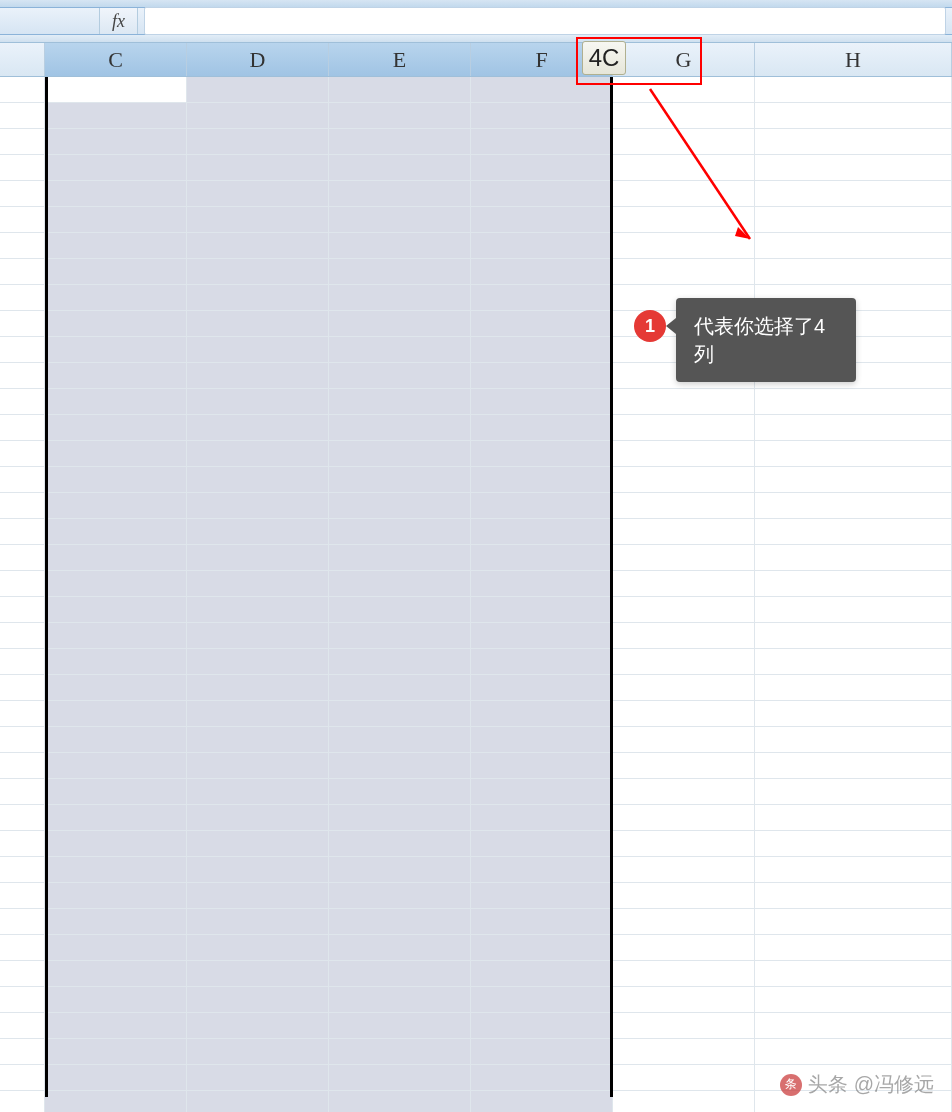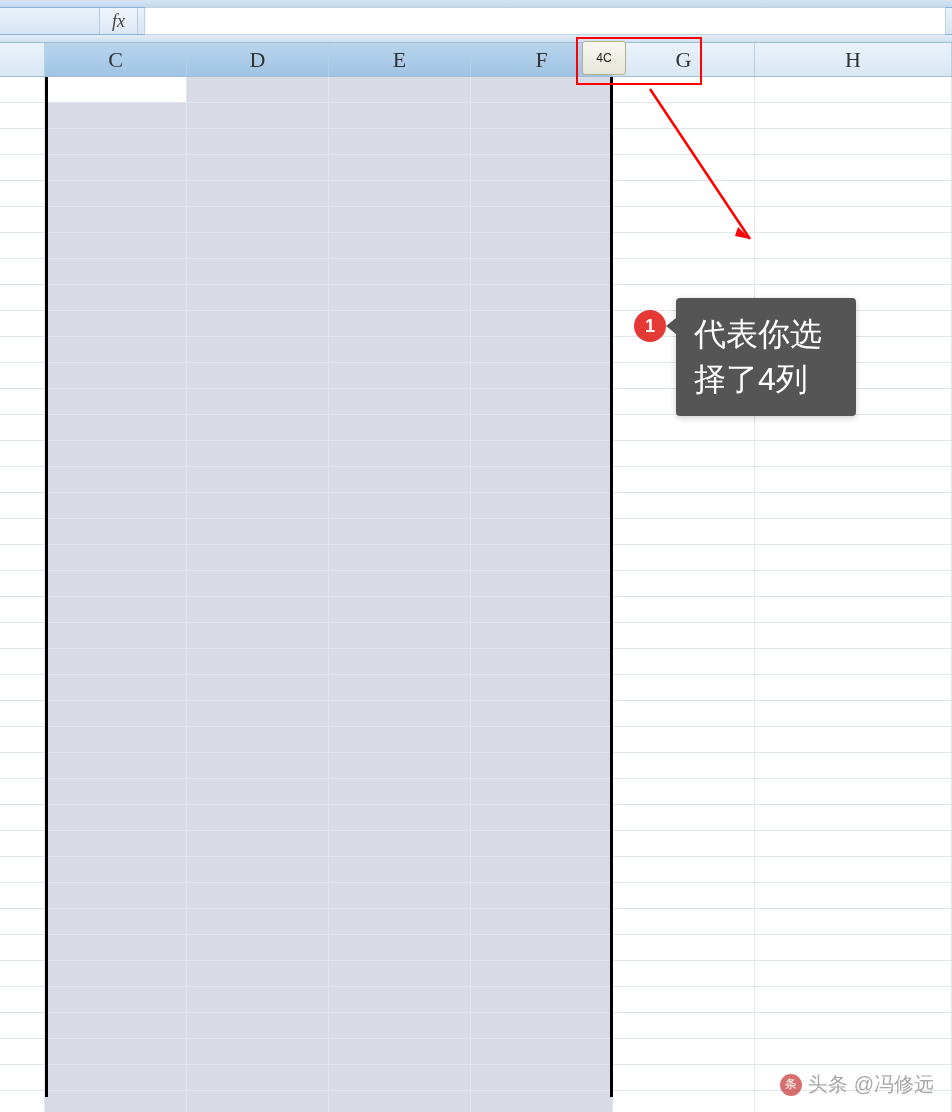--- a/index.html
+++ b/index.html
@@ -121,21 +121,21 @@
       top: -2px;
       left: 582px;
       width: 44px;
       height: 34px;
       background: linear-gradient(to bottom, #f7f7f2, #e6e6d9);
       border: 1px solid #b0b090;
       border-radius: 3px;
       display: flex;
       align-items: center;
       justify-content: center;
-      font-size: 12px;
+      font-size: 24px;
       font-family: Arial, sans-serif;
       color: #222;
       z-index: 20;
     }
     .highlight-box {
       position: absolute;
       top: -6px;
       left: 576px;
       width: 126px;
       height: 48px;
@@ -173,21 +173,21 @@
       font-size: 18px;
       font-weight: bold;
       margin-top: 12px;
     }
     .callout-box {
       position: relative;
       background: #555;
       color: #fff;
       padding: 14px 18px;
       border-radius: 4px;
-      font-size: 32px;
+      font-size: 20px;
       line-height: 1.4;
       max-width: 180px;
       box-shadow: 0 2px 6px rgba(0,0,0,0.2);
     }
     .callout-box::before {
       content: "";
       position: absolute;
       left: -10px;
       top: 20px;
       border-top: 8px solid transparent;

